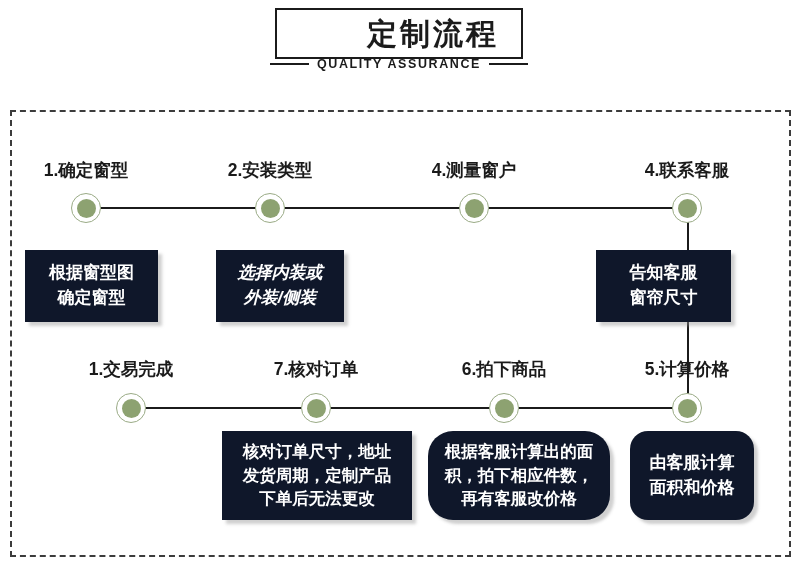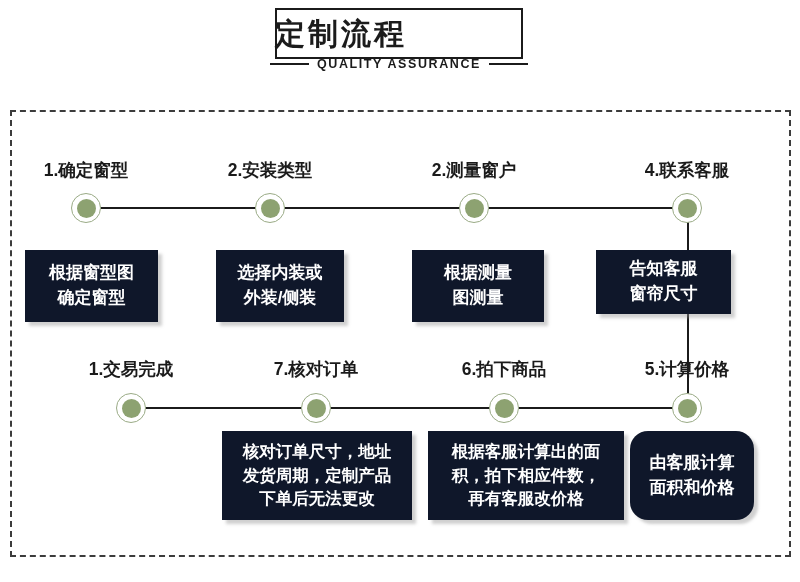--- a/index.html
+++ b/index.html
@@ -29,25 +29,27 @@
     border: 2px solid #1b1b1b;
     box-sizing: border-box;
   }
   .header-title {
     position: absolute;
     left: 275px;
     top: 10px;
     width: 300px;
     height: 47px;
     line-height: 47px;
+    text-align: center;
     font-size: 30px;
     font-weight: 700;
     letter-spacing: 3px;
     color: #1b1b1b;
     white-space: nowrap;
+    padding-left: 8px;
   }
   .header-sub-wrap {
     position: absolute;
     left: 270px;
     top: 52px;
     width: 258px;
     height: 24px;
     display: flex;
     align-items: center;
     justify-content: center;
@@ -166,53 +168,49 @@
 
   <div class="node-label" style="left:86px; top:158px;">1.确定窗型</div>
   <div class="node-dot" style="left:86px; top:208px;"></div>
   <div class="card" style="left:25px; top:250px; width:133px; height:72px;">
     <span class="card-text">根据窗型图
 确定窗型</span>
   </div>
 
   <div class="node-label" style="left:270px; top:158px;">2.安装类型</div>
   <div class="node-dot" style="left:270px; top:208px;"></div>
-  <div class="card" style="left:216px; top:250px; width:128px; height:72px;">
+  <div class="card" style="left:216px; top:250px; width:128px; height:72px;font-style:italic;">
     <span class="card-text">选择内装或
 外装/侧装</span>
   </div>
 
-  <div class="node-label" style="left:474px; top:158px;">2.测量窗户</div>
+  <div class="node-label" style="left:474px; top:158px;">4.测量窗户</div>
   <div class="node-dot" style="left:474px; top:208px;"></div>
-  <div class="card" style="left:412px; top:250px; width:132px; height:72px;">
-    <span class="card-text">根据测量
-图测量</span>
-  </div>
 
   <div class="node-label" style="left:687px; top:158px;">4.联系客服</div>
   <div class="node-dot" style="left:687px; top:208px;"></div>
-  <div class="card" style="left:596px; top:250px; width:135px; height:64px;">
+  <div class="card" style="left:596px; top:250px; width:135px; height:72px;">
     <span class="card-text">告知客服
 窗帘尺寸</span>
   </div>
 
   <div class="node-label" style="left:131px; top:357px;">1.交易完成</div>
   <div class="node-dot" style="left:131px; top:408px;"></div>
 
   <div class="node-label" style="left:316px; top:357px;">7.核对订单</div>
   <div class="node-dot" style="left:316px; top:408px;"></div>
   <div class="card" style="left:222px; top:431px; width:190px; height:89px;">
     <span class="card-text wide">核对订单尺寸，地址
 发货周期，定制产品
 下单后无法更改</span>
   </div>
 
   <div class="node-label" style="left:504px; top:357px;">6.拍下商品</div>
   <div class="node-dot" style="left:504px; top:408px;"></div>
-  <div class="card" style="left:428px; top:431px; width:196px; height:89px;">
+  <div class="card" style="left:428px; top:431px; width:182px; height:89px;border-radius:25px;">
     <span class="card-text wide">根据客服计算出的面
 积，拍下相应件数，
 再有客服改价格</span>
   </div>
 
   <div class="node-label" style="left:687px; top:357px;">5.计算价格</div>
   <div class="node-dot" style="left:687px; top:408px;"></div>
   <div class="card" style="left:630px; top:431px; width:124px; height:89px;border-radius:18px;">
     <span class="card-text">由客服计算
 面积和价格</span>

